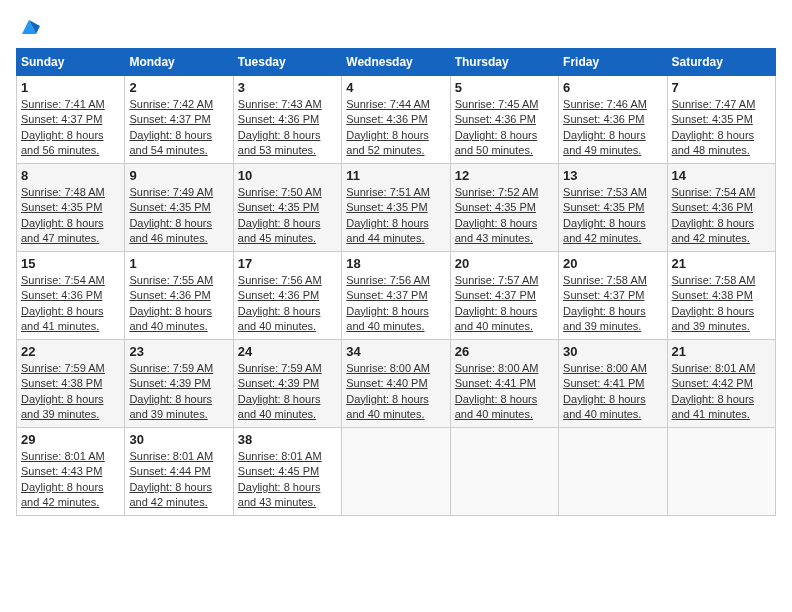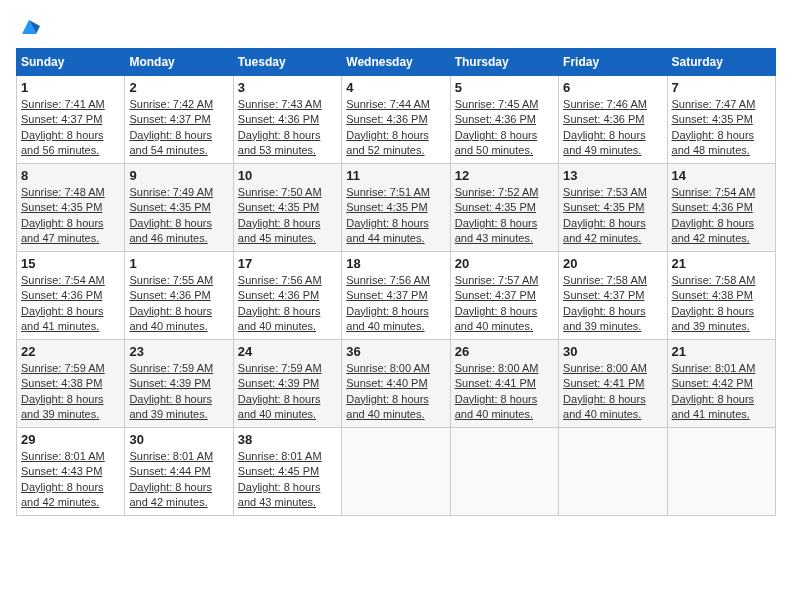--- a/index.html
+++ b/index.html
@@ -219,21 +219,21 @@
           </td>
           <td>
             <div class="day-number">23</div>
             <div class="day-detail">Sunrise: 7:59 AM<br>Sunset: 4:39 PM<br>Daylight: 8 hours and 39 minutes.</div>
           </td>
           <td>
             <div class="day-number">24</div>
             <div class="day-detail">Sunrise: 7:59 AM<br>Sunset: 4:39 PM<br>Daylight: 8 hours and 40 minutes.</div>
           </td>
           <td>
-            <div class="day-number">36</div>
+            <div class="day-number">34</div>
             <div class="day-detail">Sunrise: 8:00 AM<br>Sunset: 4:40 PM<br>Daylight: 8 hours and 40 minutes.</div>
           </td>
           <td>
             <div class="day-number">26</div>
             <div class="day-detail">Sunrise: 8:00 AM<br>Sunset: 4:41 PM<br>Daylight: 8 hours and 40 minutes.</div>
           </td>
           <td>
             <div class="day-number">30</div>
             <div class="day-detail">Sunrise: 8:00 AM<br>Sunset: 4:41 PM<br>Daylight: 8 hours and 40 minutes.</div>
           </td>

